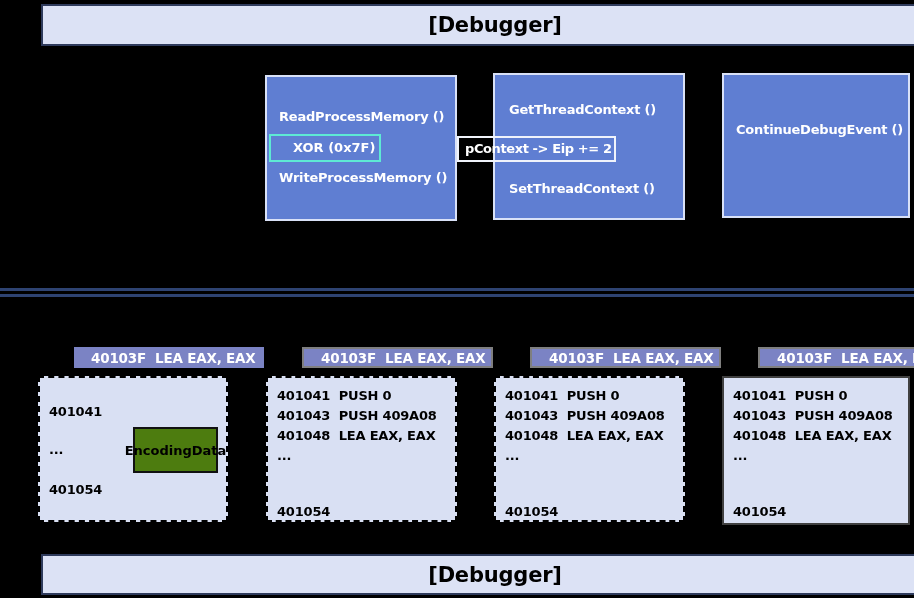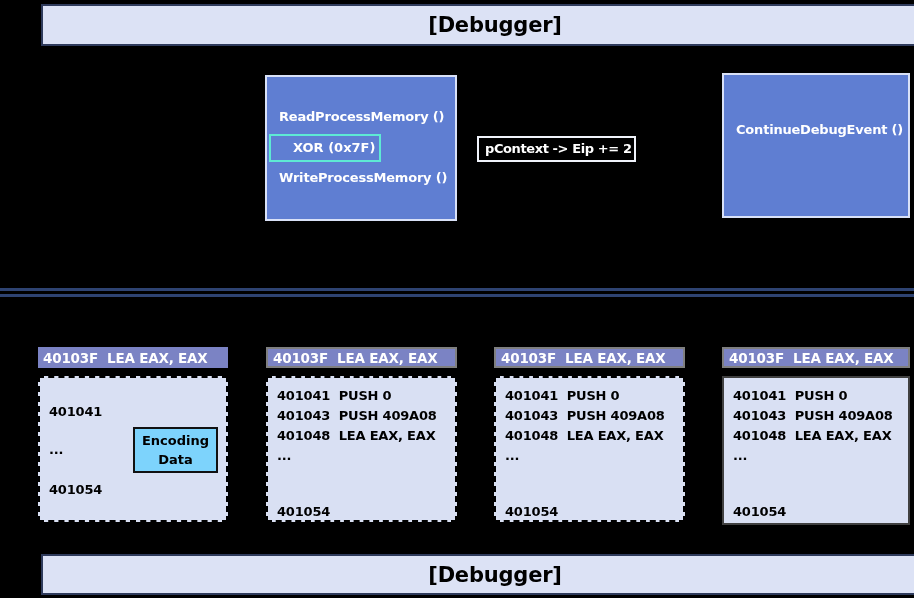--- a/index.html
+++ b/index.html
@@ -23,74 +23,79 @@
   }
   .api-box .line{position:absolute;line-height:20px;white-space:pre;letter-spacing:-0.2px;}
   #box-mem{left:265px;top:75px;width:188px;height:142px;}
   #box-ctx{left:493px;top:73px;width:188px;height:143px;}
   #box-dbg{left:722px;top:73px;width:184px;height:141px;}
   .xor-box{
     position:absolute;left:2px;top:57px;width:86px;height:24px;
     border:2px solid #5eead4;line-height:24px;padding-left:22px;white-space:pre;
   }
   .eip-box{
-    position:absolute;left:477px;top:136px;width:149px;height:22px;
+    position:absolute;left:457px;top:136px;width:149px;height:22px;
     border:2px solid #F0F3FB;background:transparent;color:#fff;
     font-size:13px;line-height:22px;padding-left:6px;white-space:pre;
     letter-spacing:-0.4px;z-index:5;
   }
   
   .divider{
     position:absolute;left:0;top:288px;width:914px;height:3px;
     border-top:3px solid #2E4372;border-bottom:3px solid #2E4372;
   }
   
   .col-header{
     position:absolute;top:347px;height:21px;box-sizing:border-box;
     background:#7B83C4;color:#fff;font-size:13.5px;
-    display:flex;align-items:center;padding-left:5px;white-space:pre;
+    display:flex;align-items:center;padding-left:17px;white-space:pre;
     letter-spacing:-0.2px;
+    margin-left:36px;
   }
   .col-header.bordered{border:2px solid #7F7F7F;}
   .mem-panel{
     position:absolute;top:376px;height:146px;box-sizing:border-box;
     background:#D9E0F3;border:2px dashed #000;color:#000;font-size:13px;
   }
   .mem-panel.solid{border:2px solid #404040;height:149px;}
   .mem-line{position:absolute;left:9px;line-height:20px;white-space:pre;letter-spacing:-0.2px;}
   .c1 .mem-line:nth-of-type(1){top:24px;}
   .c1 .mem-line:nth-of-type(2){top:62px;}
   .c1 .mem-line:nth-of-type(3){top:102px;}
   .c5 .mem-line:nth-of-type(1){top:8px;}
   .c5 .mem-line:nth-of-type(2){top:28px;}
   .c5 .mem-line:nth-of-type(3){top:48px;}
   .c5 .mem-line:nth-of-type(4){top:68px;}
   .c5 .mem-line:nth-of-type(5){top:124px;}
   .encoding-box{
     position:absolute;left:93px;top:49px;width:81px;height:42px;
-    background:#7dd3fc;border:2px solid #111;
-    display:flex;flex-direction:column;align-items:center;justify-content:center;
+    background:#4d7c0f;border:2px solid #111;
+    display:flex;flex-direction:row;align-items:center;justify-content:center;
     font-size:13px;line-height:19px;text-align:center;color:#000;
   }
 </style>
 </head>
 <body>
 
 <div class="stage">
 
   <div class="title-bar top">
     <span>[Debugger]</span>
   </div>
 
   <div class="api-box" id="box-mem">
     <span class="line" style="left:12px;top:30px">ReadProcessMemory ()</span>
     <span class="xor-box">XOR (0x7F)</span>
     <span class="line" style="left:12px;top:91px">WriteProcessMemory ()</span>
   </div>
 
+  <div class="api-box" id="box-ctx">
+    <span class="line" style="left:14px;top:25px">GetThreadContext ()</span>
+    <span class="line" style="left:14px;top:104px">SetThreadContext ()</span>
+  </div>
   <span class="eip-box">pContext -&gt; Eip += 2</span>
 
   <div class="api-box" id="box-dbg">
     <span class="line" style="left:12px;top:45px">ContinueDebugEvent ()</span>
   </div>
 
   <div class="divider"></div>
 
   <div class="col-header" style="left:38px;width:190px">40103F  LEA EAX, EAX</div>
   <div class="mem-panel c1" style="left:38px;width:190px">

